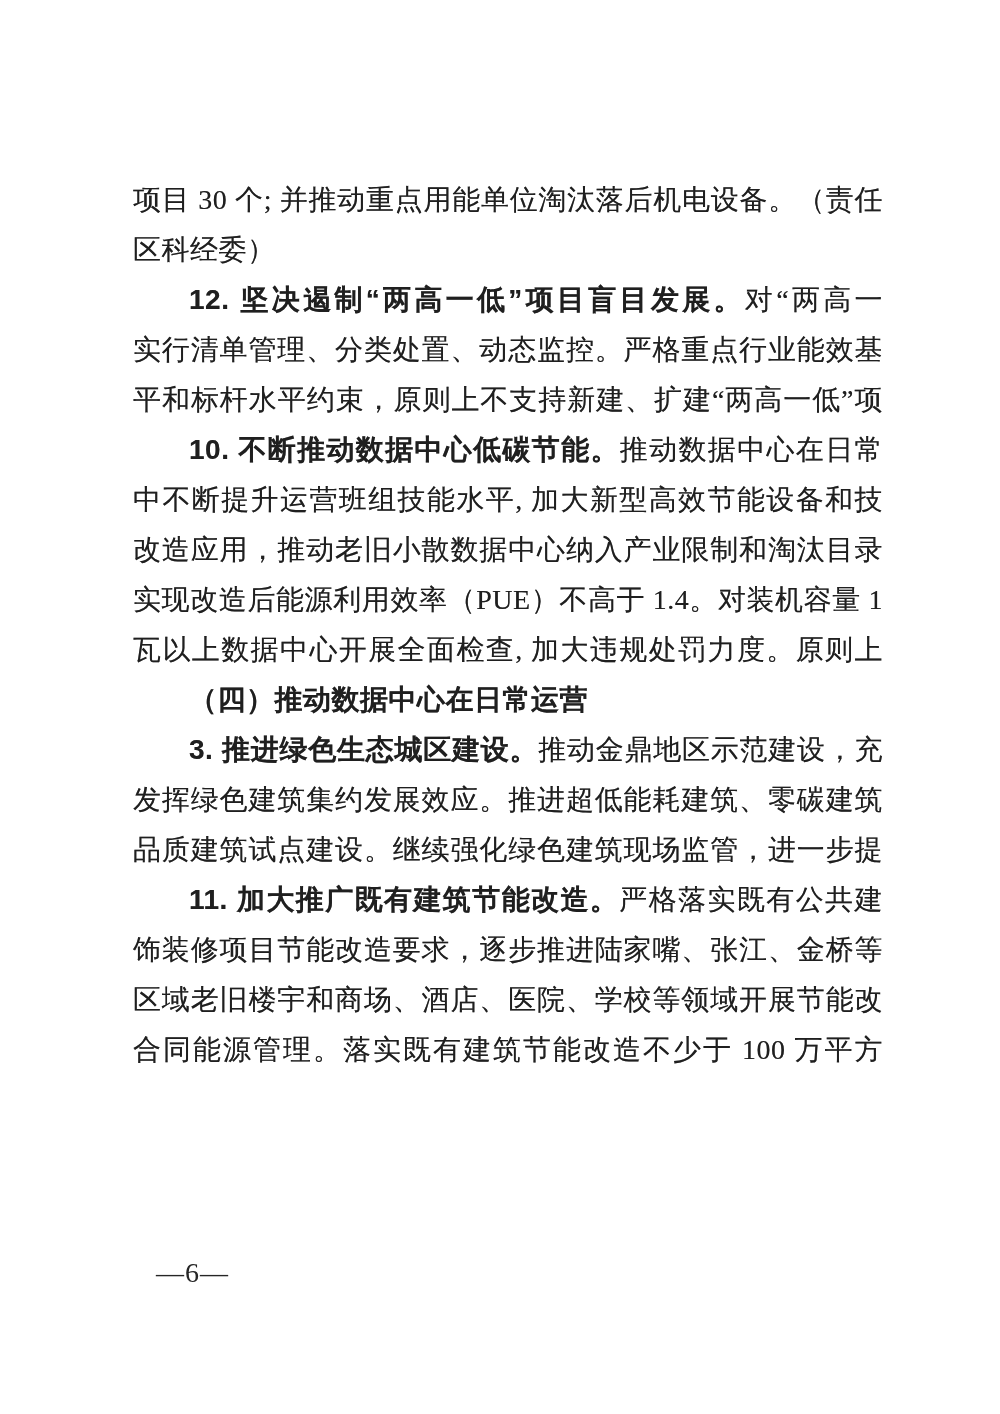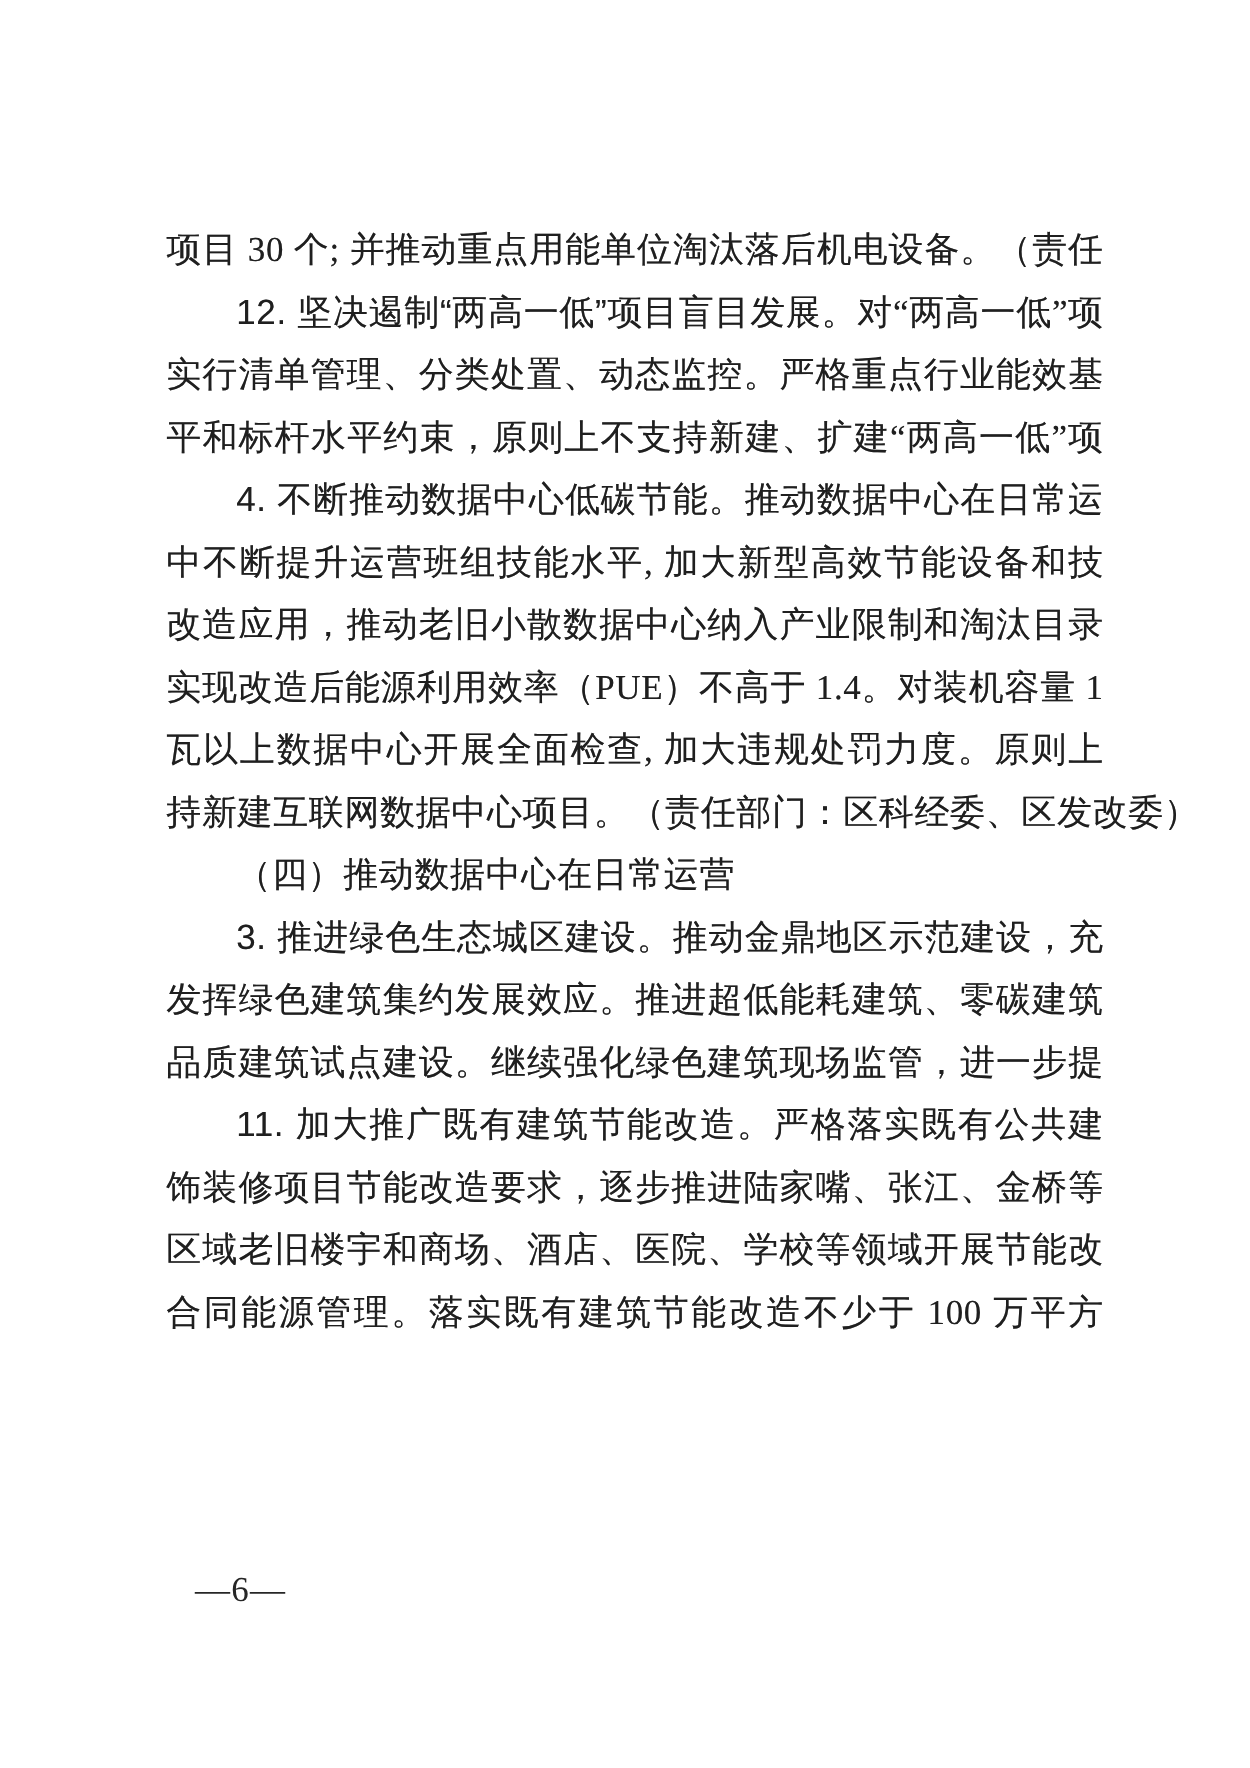--- a/index.html
+++ b/index.html
@@ -33,21 +33,21 @@
   
   .line.jf {
     white-space: normal;
     text-align: justify;
     text-align-last: justify;
     text-justify: inter-ideograph;
     overflow: hidden;
   }
   .line.indent { text-indent: 56px; }
   .line .b {
-    font-weight: 400;
+    font-weight: 700;
     font-family: "Liberation Sans", "DejaVu Sans", sans-serif;
     letter-spacing: 0.5px;
   }
   #page-footer {
     position: absolute;
     left: 156px;
     top: 1250px;
     height: 46px;
     line-height: 46px;
     font-size: 28px;
@@ -55,31 +55,31 @@
     letter-spacing: 1px;
   }
 </style>
 </head>
 <body>
 
 <div id="page">
   <div id="text-block">
 
     <div class="line jf"><span class="b"></span><span>项目 30 个; 并推动重点用能单位淘汰落后机电设备。（责任部门：</span></div>
+    <div class="line"><span class="b"></span><span>区科经委）</span></div>
 
     <div class="line jf indent"><span class="b">12. 坚决遏制“两高一低”项目盲目发展。</span><span>对“两高一低”项目</span></div>
     <div class="line jf"><span class="b"></span><span>实行清单管理、分类处置、动态监控。严格重点行业能效基准水</span></div>
     <div class="line jf"><span class="b"></span><span>平和标杆水平约束，原则上不支持新建、扩建“两高一低”项目。</span></div>
 
-    <div class="line jf indent"><span class="b">4. 不断推动数据中心低碳节能。</span><span>推动数据中心在日常运营</span></div>
+    <div class="line jf indent"><span class="b">10. 不断推动数据中心低碳节能。</span><span>推动数据中心在日常运营</span></div>
     <div class="line jf"><span class="b"></span><span>中不断提升运营班组技能水平, 加大新型高效节能设备和技术的</span></div>
     <div class="line jf"><span class="b"></span><span>改造应用，推动老旧小散数据中心纳入产业限制和淘汰目录中，</span></div>
     <div class="line jf"><span class="b"></span><span>实现改造后能源利用效率（PUE）不高于 1.4。对装机容量 1 兆</span></div>
     <div class="line jf"><span class="b"></span><span>瓦以上数据中心开展全面检查, 加大违规处罚力度。原则上不支</span></div>
-    <div class="line"><span class="b"></span><span>持新建互联网数据中心项目。（责任部门：区科经委、区发改委）</span></div>
 
     <div class="line indent"><span class="b">（四）推动数据中心在日常运营</span><span></span></div>
 
     <div class="line jf indent"><span class="b">3. 推进绿色生态城区建设。</span><span>推动金鼎地区示范建设，充分</span></div>
     <div class="line jf"><span class="b"></span><span>发挥绿色建筑集约发展效应。推进超低能耗建筑、零碳建筑等高</span></div>
     <div class="line jf"><span class="b"></span><span>品质建筑试点建设。继续强化绿色建筑现场监管，进一步提升绿</span></div>
 
     <div class="line jf indent"><span class="b">11. 加大推广既有建筑节能改造。</span><span>严格落实既有公共建筑装</span></div>
     <div class="line jf"><span class="b"></span><span>饰装修项目节能改造要求，逐步推进陆家嘴、张江、金桥等重点</span></div>
     <div class="line jf"><span class="b"></span><span>区域老旧楼宇和商场、酒店、医院、学校等领域开展节能改造、</span></div>

